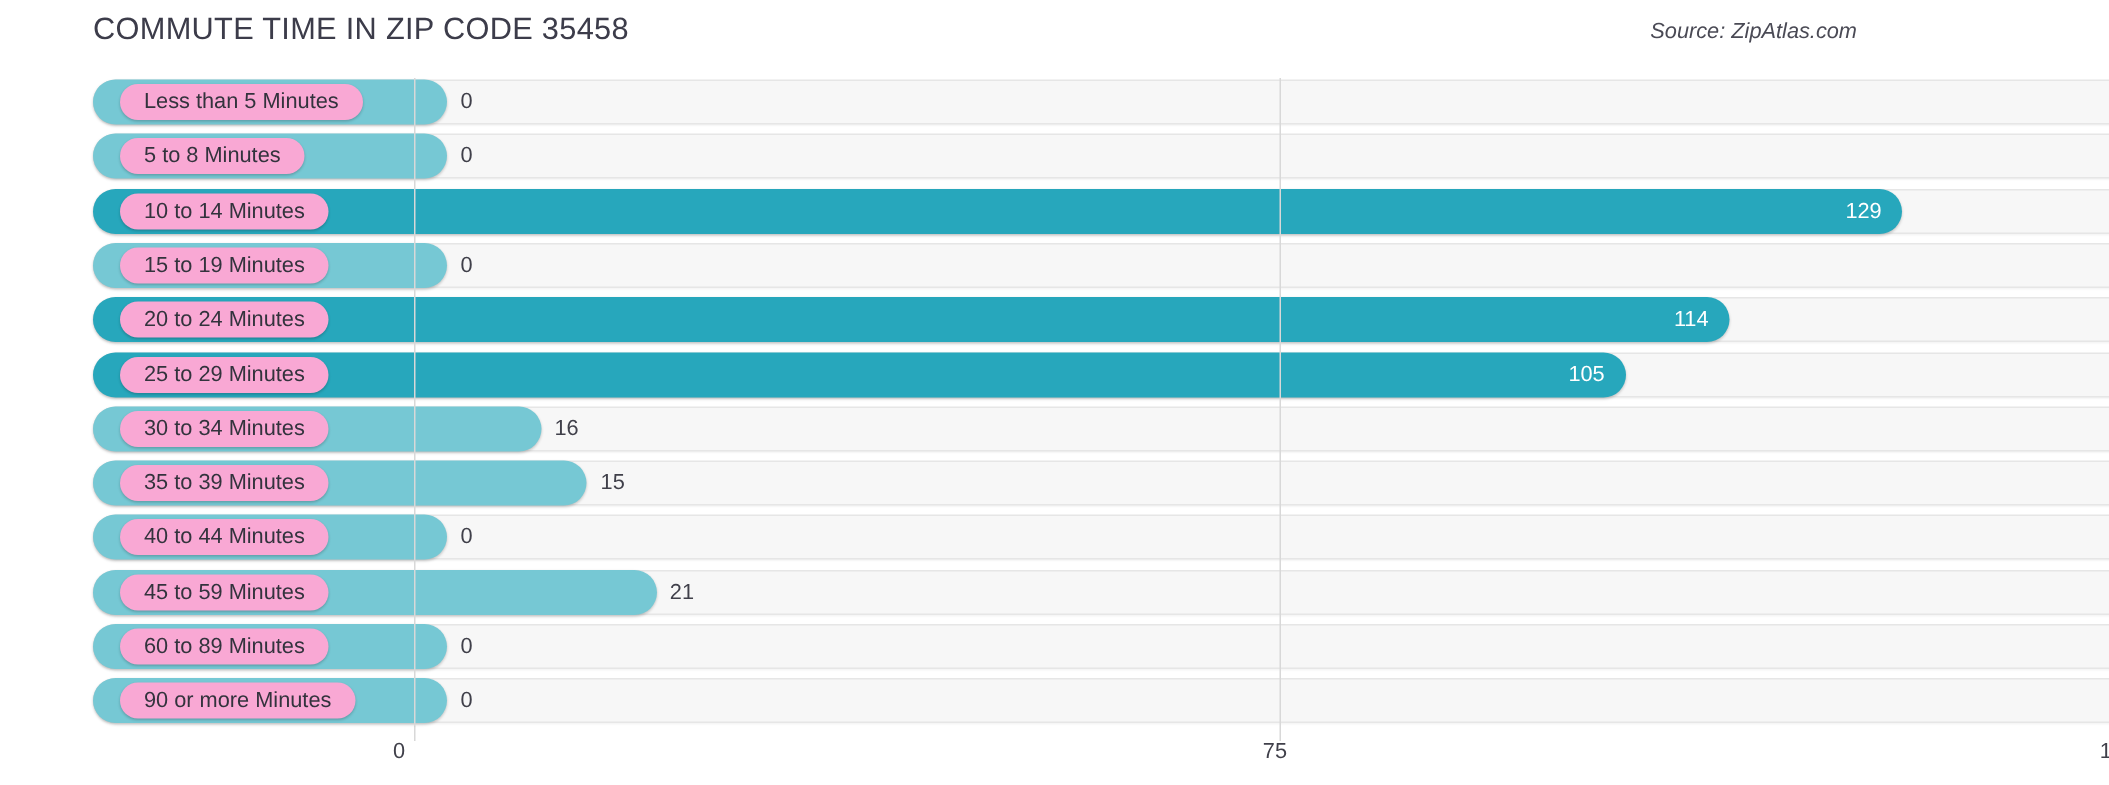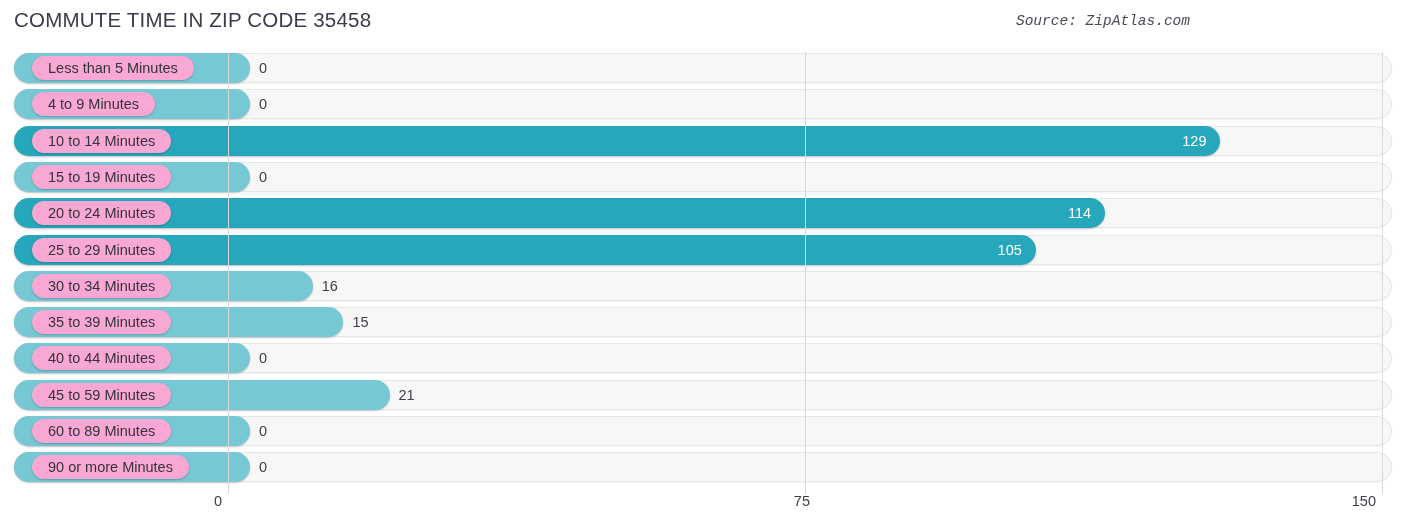--- a/index.html
+++ b/index.html
@@ -8,40 +8,40 @@
     width: 1406px; height: 523px;
     background: #ffffff;
     font-family: "Liberation Sans", sans-serif;
     overflow: hidden;
   }
   #chart-root {
     position: relative;
     width: 1204px;
     height: 523px;
     background: #ffffff;
+    margin-left: 48px;
   }
 
   
   #chart-title {
     position: absolute;
     left: 14px; top: 8px;
     font-size: 20.5px;
     font-weight: 400;
     color: #3c3c4a;
     letter-spacing: .2px;
     white-space: nowrap;
   }
   #chart-source {
     position: absolute;
     right: 14px; top: 13px;
     font-size: 14.5px;
     font-style: italic;
     color: #4a4a55;
     white-space: nowrap;
-    font-family: Liberation Mono, monospace;
   }
 
   
   #plot {
     position: absolute;
     left: 0; top: 52px;
     width: 1406px;
     height: 432px;
   }
 
@@ -158,21 +158,21 @@
       <div class="gridline" style="left: 1382px;"></div>
       <div class="row" style="top: 1px;">
         <div class="track"></div>
         <div class="bar bar-light" style="width: 236px;"></div>
         <div class="pill">Less than 5 Minutes</div>
         <div class="val-out" style="left: 245px;">0</div>
       </div>
       <div class="row" style="top: 37.3px;">
         <div class="track"></div>
         <div class="bar bar-light" style="width: 236px;"></div>
-        <div class="pill">4 to 9 Minutes</div>
+        <div class="pill">5 to 8 Minutes</div>
         <div class="val-out" style="left: 245px;">0</div>
       </div>
       <div class="row" style="top: 73.6px;">
         <div class="track"></div>
         <div class="bar bar-dark" style="width: 1206.44px;"></div>
         <div class="pill">10 to 14 Minutes</div>
         <div class="val-in" style="right: 185.56px;">129</div>
       </div>
       <div class="row" style="top: 109.9px;">
         <div class="track"></div>

